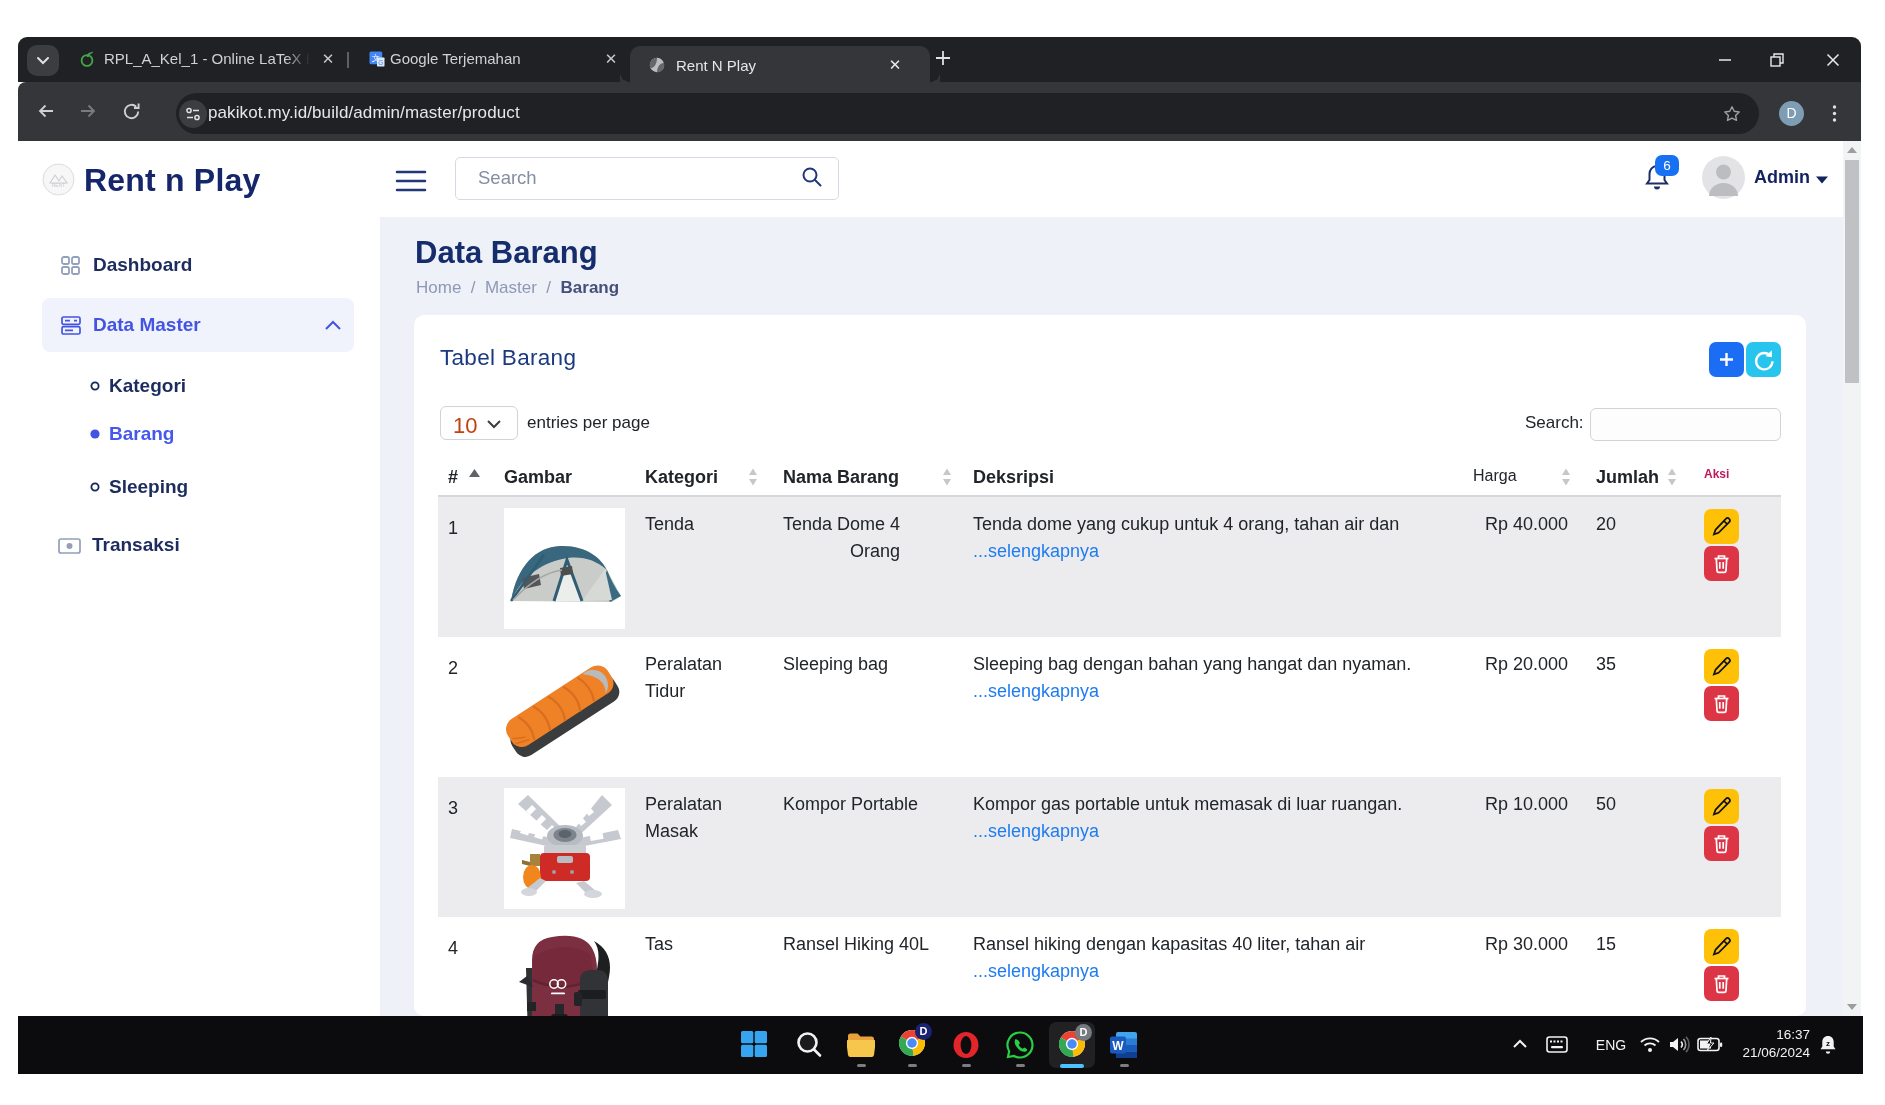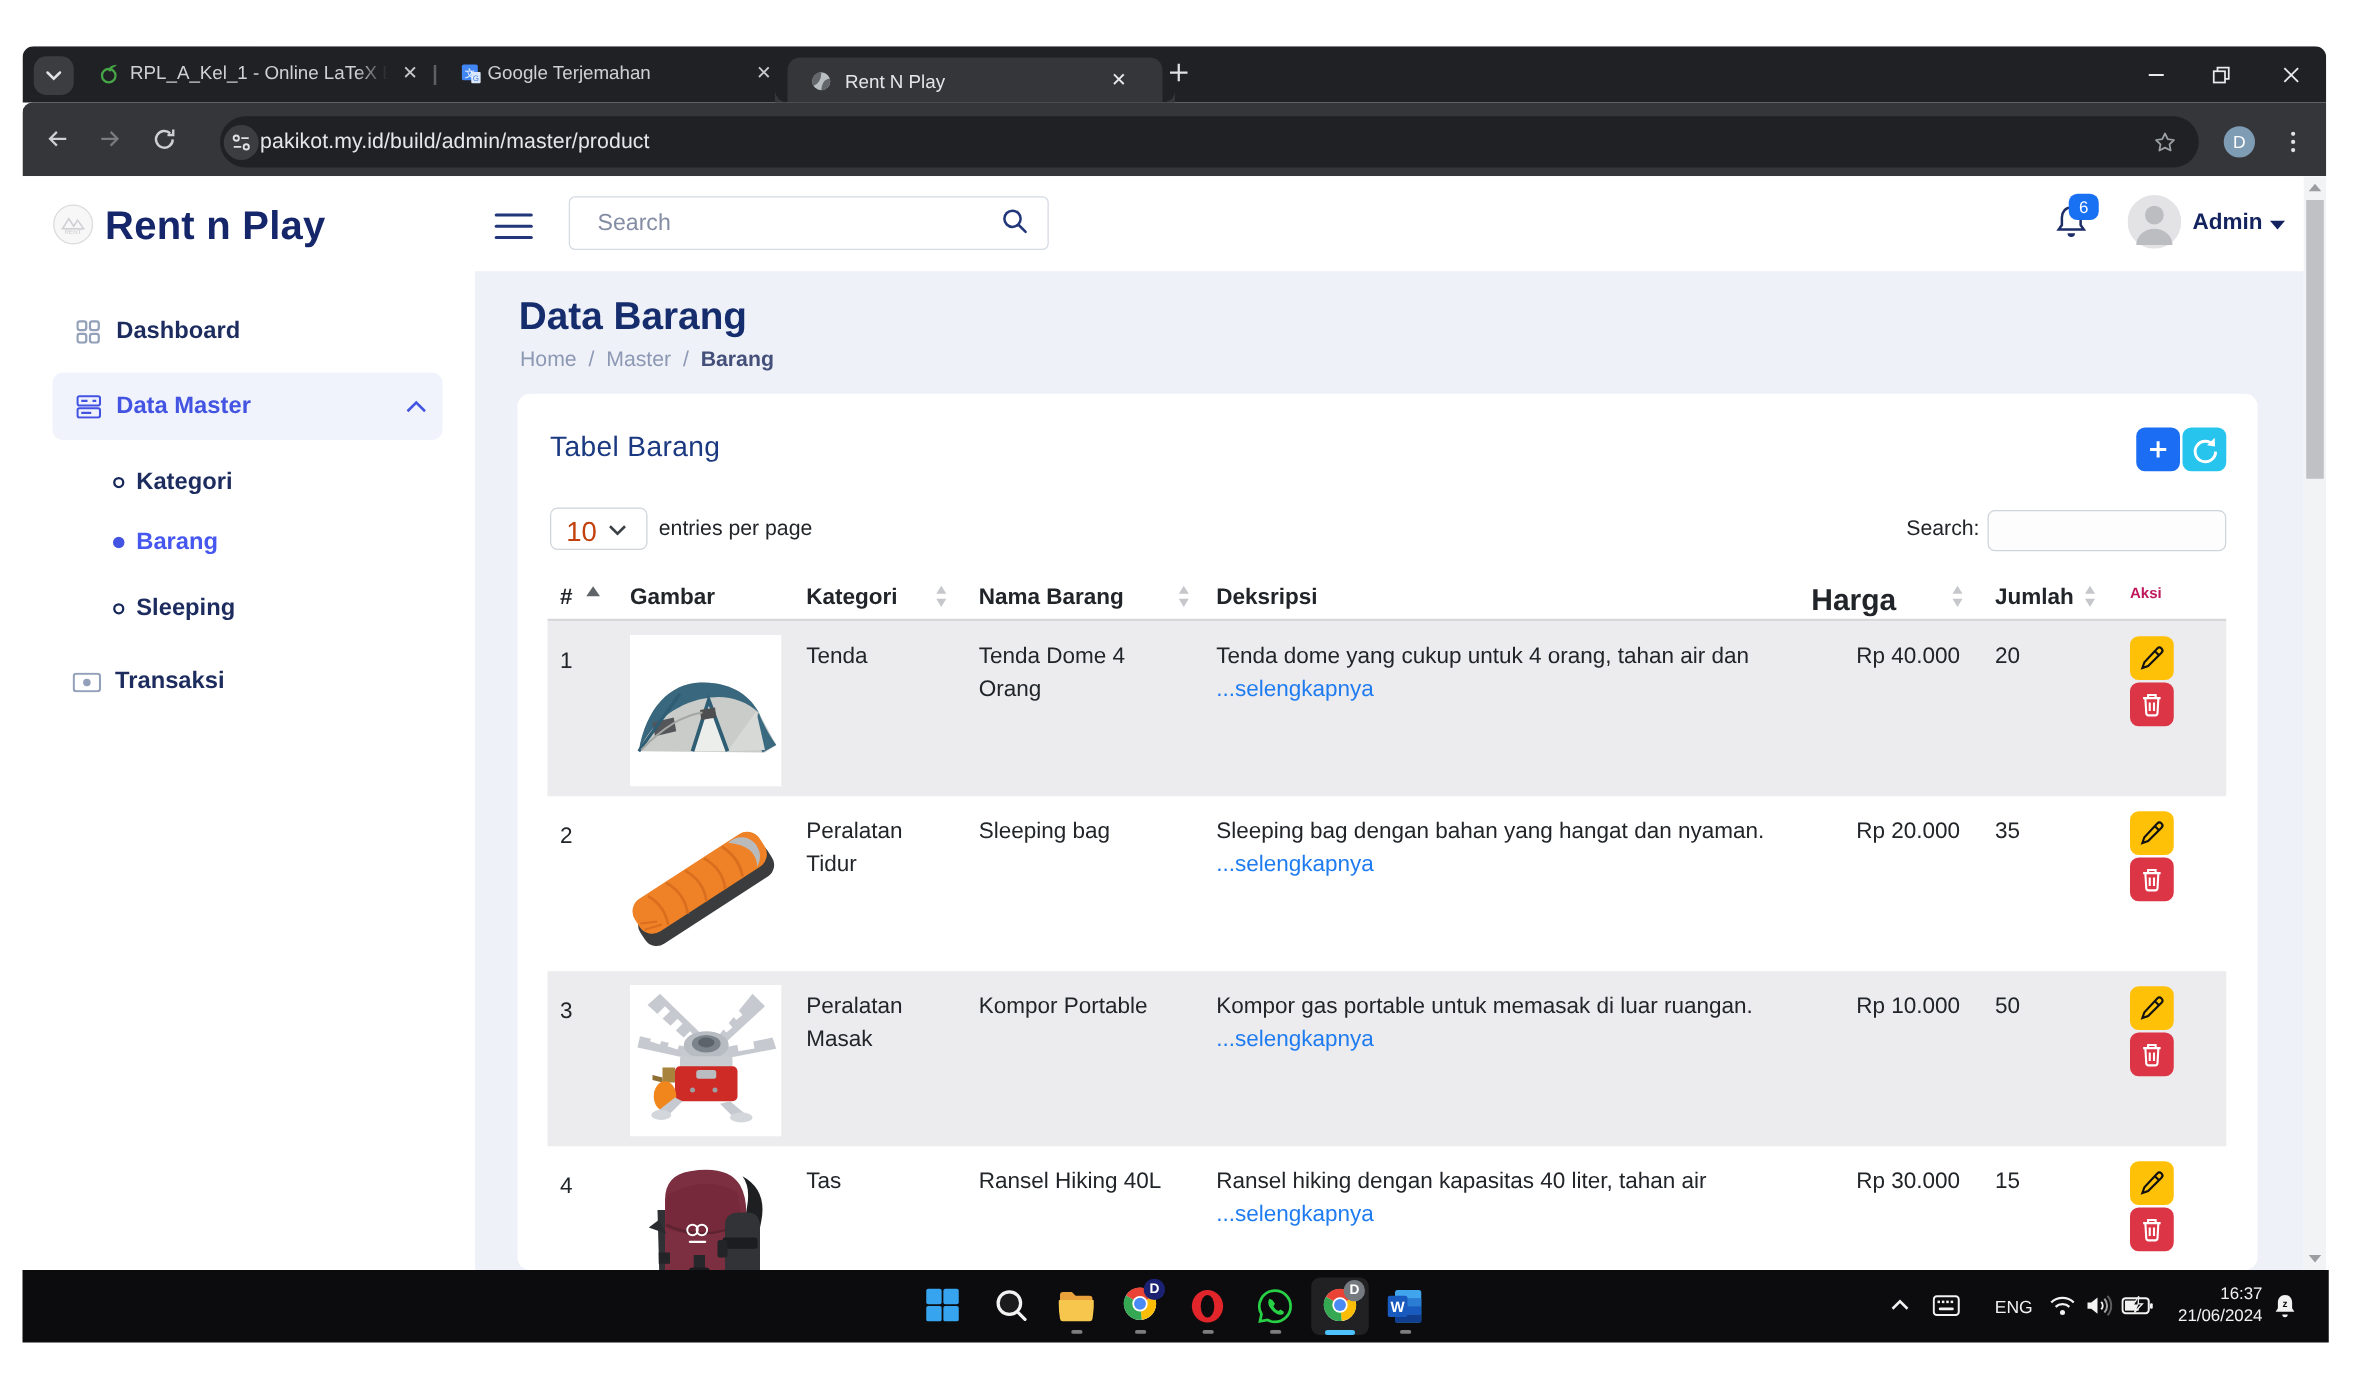--- a/index.html
+++ b/index.html
@@ -242,21 +242,21 @@
         <svg class="abs" style="left:334px; top:153px;" width="10" height="18" viewBox="0 0 10 18">
             <path d="M5 0.5 L9 7 H1 Z" fill="#c5c7ca"></path>
             <path d="M5 17.5 L9 11 H1 Z" fill="#c5c7ca"></path>
           </svg>
         <div class="abs" style="left:369px; top:152px; font-size:18px; font-weight:bold; color:#212529;">Nama Barang</div>
         <svg class="abs" style="left:528px; top:153px;" width="10" height="18" viewBox="0 0 10 18">
             <path d="M5 0.5 L9 7 H1 Z" fill="#c5c7ca"></path>
             <path d="M5 17.5 L9 11 H1 Z" fill="#c5c7ca"></path>
           </svg>
         <div class="abs" style="left:559px; top:152px; font-size:18px; font-weight:bold; color:#212529;">Deksripsi</div>
-        <div class="abs" style="left:1035px; top:152px; font-size:24px; font-weight:bold; color:#212529;">Harga</div>
+        <div class="abs" style="left:1059px; top:152px; font-size:16px; font-weight:normal; color:#212529;">Harga</div>
         <svg class="abs" style="left:1147px; top:153px;" width="10" height="18" viewBox="0 0 10 18">
             <path d="M5 0.5 L9 7 H1 Z" fill="#c5c7ca"></path>
             <path d="M5 17.5 L9 11 H1 Z" fill="#c5c7ca"></path>
           </svg>
         <div class="abs" style="left:1182px; top:152px; font-size:18px; font-weight:bold; color:#212529;">Jumlah</div>
         <svg class="abs" style="left:1253px; top:153px;" width="10" height="18" viewBox="0 0 10 18">
             <path d="M5 0.5 L9 7 H1 Z" fill="#c5c7ca"></path>
             <path d="M5 17.5 L9 11 H1 Z" fill="#c5c7ca"></path>
           </svg>
         <div class="abs" style="left:1290px; top:152px; font-size:12px; font-weight:bold; color:#be185d;">Aksi</div>
@@ -273,21 +273,21 @@
               <path d="M78 93 L101 61 L108 92 Z" fill="#d7d9d6"></path>
               <path d="M50 93 L63 52 L78 93 Z" fill="#eceeec"></path>
               <path d="M50 93 L63 52 L78 93" fill="none" stroke="#2f5d74" stroke-width="3"></path>
               <path d="M18 70 l17 -4 2 11 -17 4 Z" fill="#54565a"></path>
               <path d="M56 60 l12 -2 1 8 -12 2 Z" fill="#4c4e50"></path>
               <path d="M7 93 L40 47" stroke="#2f5d74" stroke-width="2.5" fill="none"></path>
               <path d="M9 92 C28 72 44 64 58 62" fill="none" stroke="#a3a7a4" stroke-width="1.5"></path>
             </svg>
           </div>
           <div class="cell" style="left:231px; top:196px;">Tenda</div>
-          <div class="cell" style="left:369px; top:196px;">Tenda Dome 4<br>Orang</div>
+          <div class="cell" style="left:369px; top:196px;text-align:right;">Tenda Dome 4<br>Orang</div>
           <div class="cell" style="left:559px; top:196px;">Tenda dome yang cukup untuk 4 orang, tahan air dan<br><span class="link">...selengkapnya</span></div>
           <div class="cell" style="left:1071px; top:196px;">Rp 40.000</div>
           <div class="cell" style="left:1182px; top:196px;">20</div>
           <div class="rowbtn" style="left:1290px; top:194px; background:#ffc107;"></div>
           <svg class="abs" style="left:1290px; top:194px;" width="35" height="35" viewBox="0 0 35 35">
               <path d="M21.8 9.8 a2.4 2.4 0 0 1 3.4 3.4 L14.5 23.8 L9.9 25.4 L11.5 20.8 Z M20 12 l3.2 3.2" fill="none" stroke="#111" stroke-width="1.7"></path>
             </svg>
           <div class="rowbtn" style="left:1290px; top:231px; background:#dc3545;"></div>
           <svg class="abs" style="left:1290px; top:231px;" width="35" height="35" viewBox="0 0 35 35">
               <g stroke="#fff" stroke-width="1.7" fill="none">

